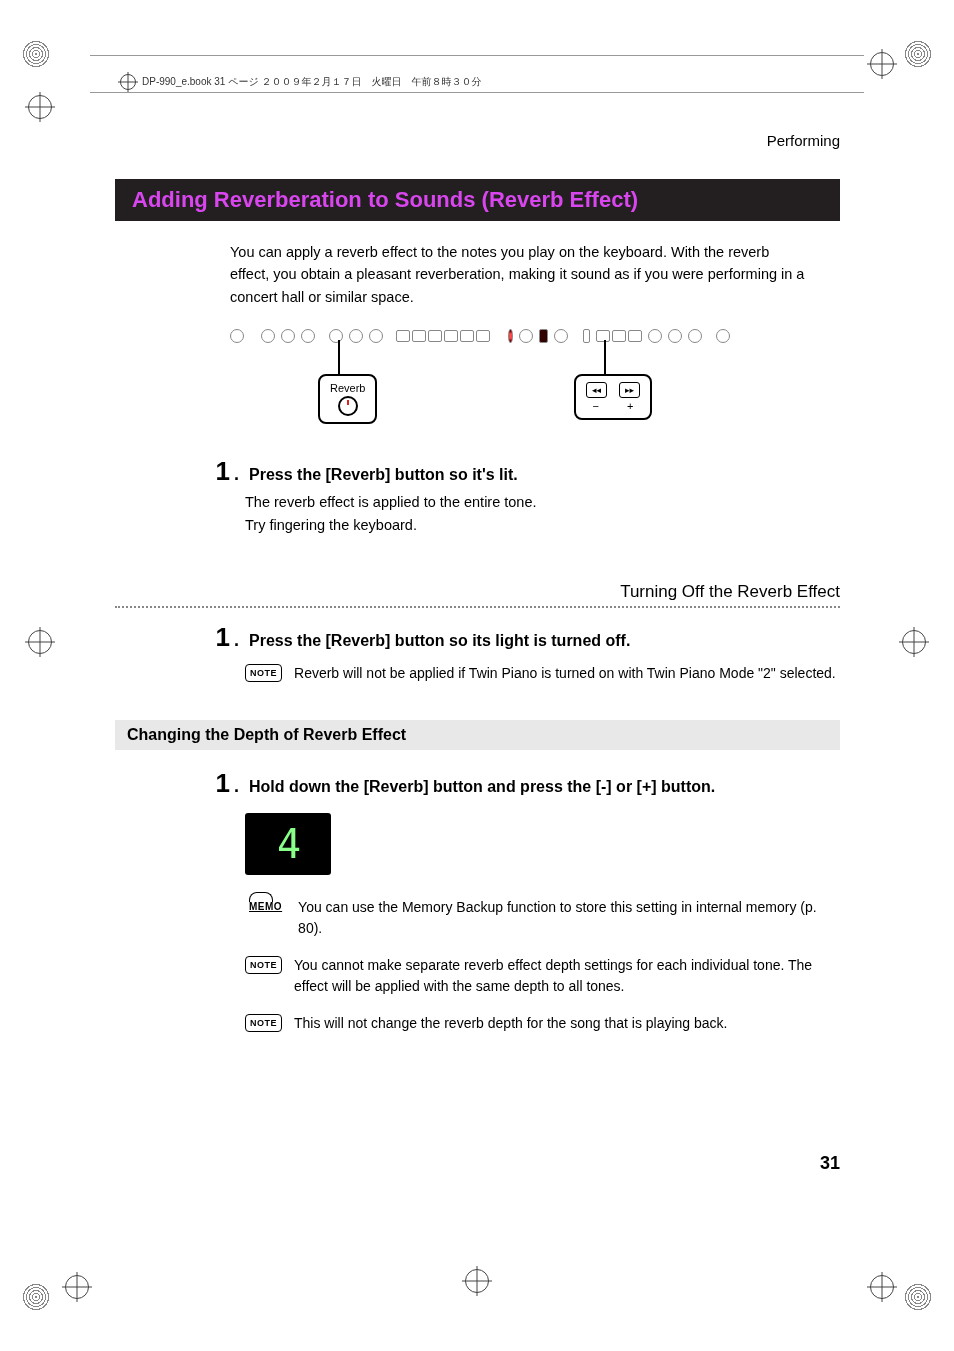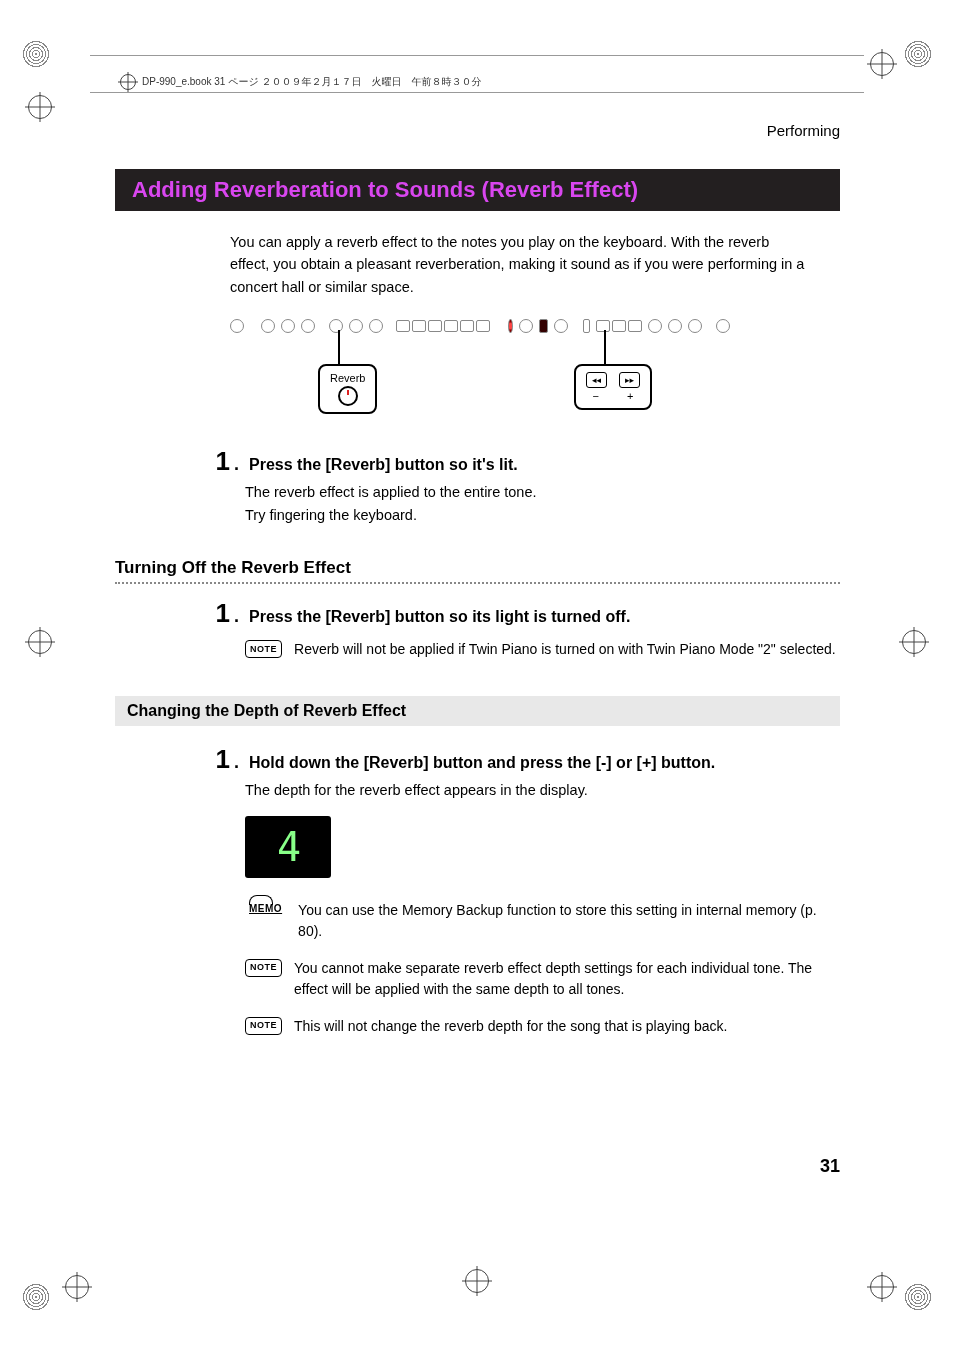--- a/index.html
+++ b/index.html
@@ -49,21 +49,21 @@
     position:relative;
   }
   .header-strip .reg::before,.header-strip .reg::after{
     content:"";position:absolute;background:#444;
   }
   .header-strip .reg::before{width:1px;height:20px;left:50%;top:-3px;transform:translateX(-50%);}
   .header-strip .reg::after{height:1px;width:20px;top:50%;left:-3px;transform:translateY(-50%);}
 
   .page {
     position: absolute;
-    top: 122px;
+    top: 132px;
     left: 115px;
     width: 725px;
   }
   .running-head {
     text-align: right;
     font-size: 15px;
     margin-bottom: 30px;
     font-weight: 400;
   }
   .h1 {
@@ -130,22 +130,23 @@
     width: 40px;
     text-align:right;
     padding-right:4px;
   }
   .step .dot { font-size:18px; font-weight:700; padding-right:10px;}
   .step .txt { font-size: 16px; font-weight: 600; flex:1; padding-top:6px;}
   .sub { margin-left: 130px; font-size:14.5px; line-height:1.55;}
 
   .h2 {
     font-size: 17px;
-    font-weight: 700;
-    margin: 32px 0 2px 0;
+    font-weight: 400;
+    margin: 46px 0 2px 0;
+    text-align: right;
   }
   .dotted {
     border: none;
     border-top: 2px dotted #888;
     margin: 4px 0 14px 0;
   }
   .h3-band {
     background: #e8e8e8;
     font-size: 16px;
     font-weight: 600;
@@ -317,21 +318,20 @@
     <span>Reverb will not be applied if Twin Piano is turned on with Twin Piano Mode "2" selected.</span>
   </div>
 
   <div class="h3-band">Changing the Depth of Reverb Effect</div>
 
   <div class="step" style="margin-top:18px;">
     <span class="num">1</span>
     <span class="dot">.</span>
     <span class="txt">Hold down the [Reverb] button and press the [-] or [+] button.</span>
   </div>
-  <div class="sub">The depth for the reverb effect appears in the display.</div>
 
   <div class="display-fig">
     <span class="seg">4</span>
   </div>
 
   <div class="note-row" style="margin-top:22px;">
     <span class="memo-badge">MEMO</span>
     <span>You can use the Memory Backup function to store this setting in internal memory (p. 80).</span>
   </div>
 

